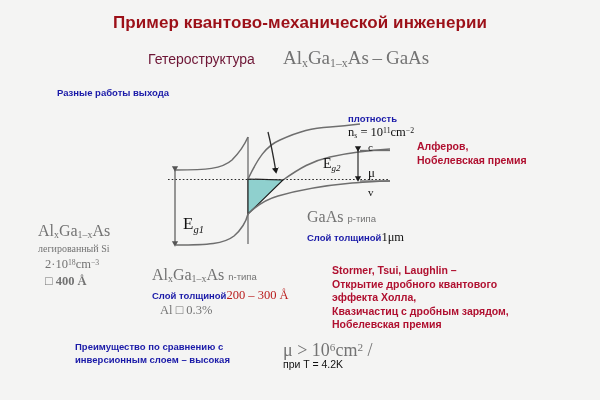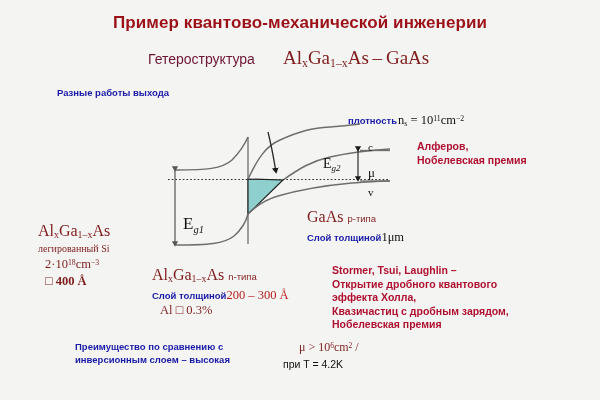--- a/index.html
+++ b/index.html
@@ -38,34 +38,34 @@
   }
 
   
   .blue{color:#1a1aa8;font-weight:bold;}
   .work-func{left:57px;top:87px;font-size:9.5px;white-space:nowrap;}
 
   .gas-label{left:348px;top:95px;font-size:9.5px;white-space:nowrap;}
   .density-row{
     left:348px;top:113px;
     font-size:9.5px;white-space:nowrap;
-    display:flex;align-items:baseline;gap:1px;
+    display:flex;align-items:baseline;gap:1px;flex-direction:column;
   }
   .density-math{
     font-family:"Liberation Serif",serif;
     font-size:12.5px;color:#111;font-weight:normal;
   }
 
   
   .red{color:#b01030;font-weight:bold;}
   .alferov{left:417px;top:139px;font-size:10.5px;line-height:14px;white-space:nowrap;}
   .stormer{left:332px;top:264px;font-size:10.5px;line-height:13.5px;white-space:nowrap;}
 
   
-  .serif{font-family:"Liberation Serif",serif;color:#7f1d1d;}
+  .serif{font-family:"Liberation Serif",serif;color:#737373;}
 
   .algaas-left{left:38px;top:222px;font-size:16px;white-space:nowrap;}
   .doped-si{left:38px;top:243px;font-size:10px;white-space:nowrap;}
   .dens-2e18{left:45px;top:257px;font-size:12.5px;white-space:nowrap;}
   .thick-400{left:45px;top:274px;font-size:12.5px;white-space:nowrap;font-weight:bold;}
 
   .gaas-p{left:307px;top:208px;font-size:16px;white-space:nowrap;}
   .gaas-p .sub{font-family:"Liberation Sans",sans-serif;font-size:9.5px;}
   .layer-1um{
     left:307px;top:230px;font-size:9.5px;white-space:nowrap;
@@ -78,21 +78,21 @@
   .layer-200{
     left:152px;top:288px;font-size:9.5px;white-space:nowrap;
     display:flex;align-items:baseline;
   }
   .layer-200 .m{font-family:"Liberation Serif",serif;font-size:12.5px;color:#b91c1c;font-weight:normal;}
   .al-03{left:160px;top:303px;font-size:12.5px;white-space:nowrap;}
 
   
   .advantage{left:75px;top:341px;font-size:9.5px;line-height:12.5px;white-space:nowrap;}
 
-  .mobility{left:299px;top:340px;font-size:12px;white-space:nowrap;}
+  .mobility{left:283px;top:340px;font-size:18px;white-space:nowrap;}
   .mob-temp{left:283px;top:358px;font-size:10.5px;white-space:nowrap;font-family:"Liberation Sans",sans-serif;color:#111;}
 
   
   sub{font-size:.62em;vertical-align:-.22em;}
   sup{font-size:.62em;vertical-align:.45em;}
 
   
   #banddiag{left:0;top:0;}
 </style>
 </head>

